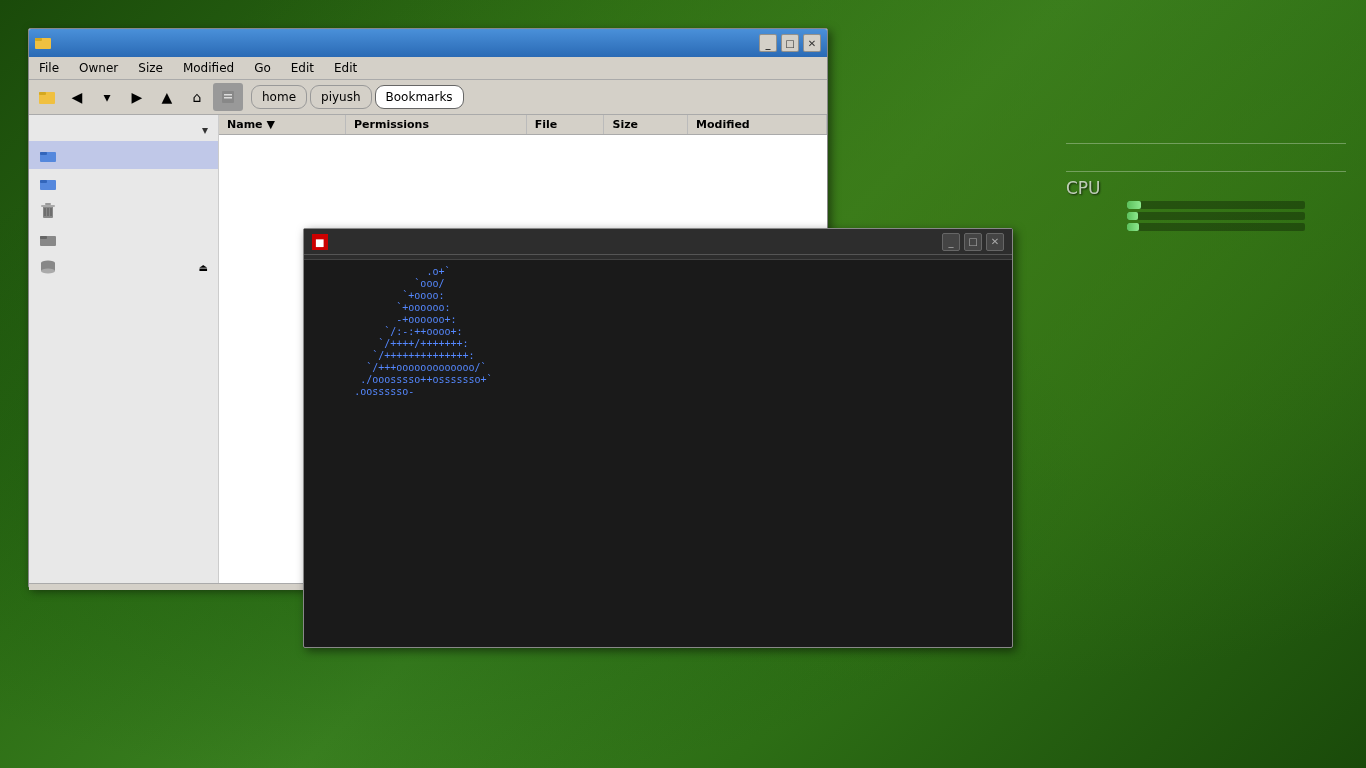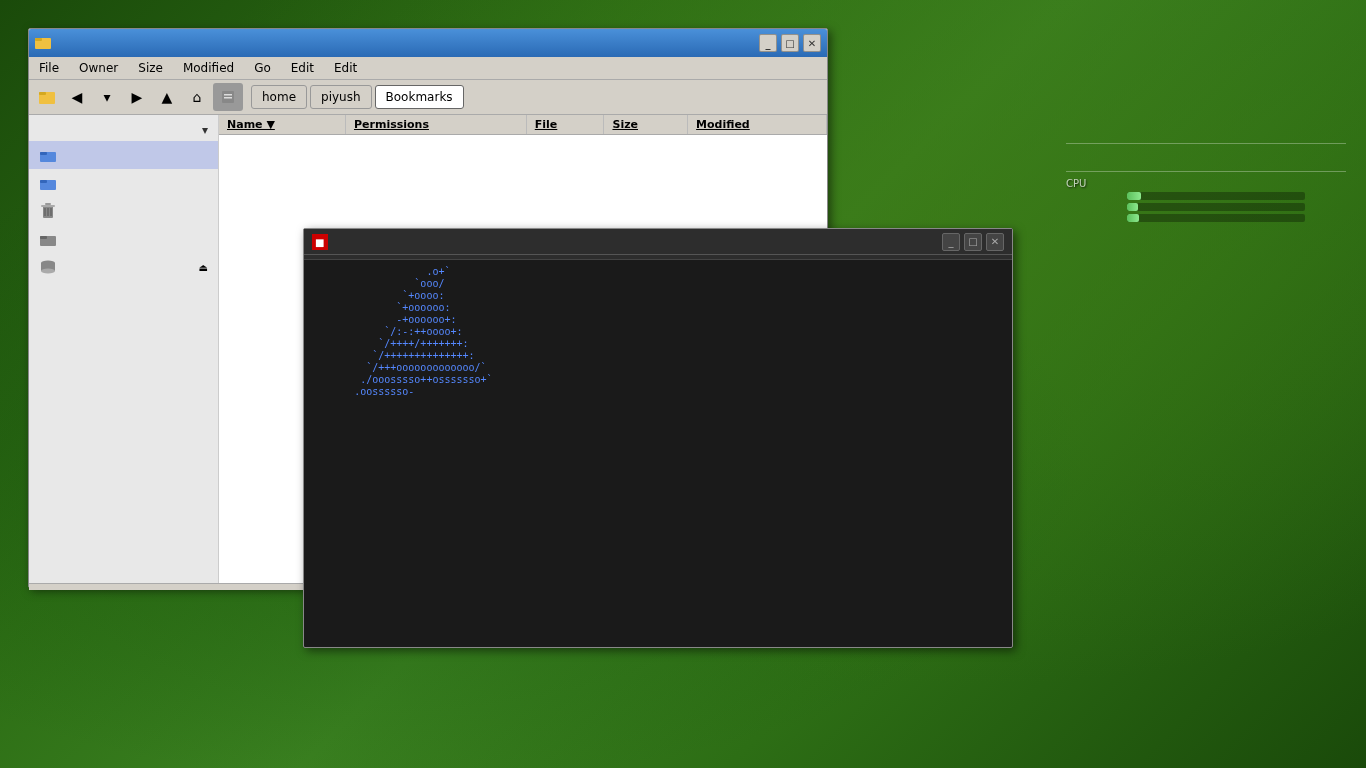--- a/index.html
+++ b/index.html
@@ -61,21 +61,21 @@
       font-size: 16px;
       font-weight: bold;
       margin-bottom: 6px;
       border-bottom: 1px solid rgba(255,255,255,0.3);
       padding-bottom: 3px;
     }
     .system-panel .info-row {
       display: flex;
       justify-content: space-between;
       margin-bottom: 3px;
-      font-size: 10px;
+      font-size: 17px;
     }
     .system-panel .info-label { color: rgba(255,255,255,0.7); }
     .system-panel .info-value { color: white; text-align: right; }
     .system-panel .processors-section {
       margin-top: 12px;
     }
     .cpu-bar-row {
       display: flex;
       align-items: center;
       margin-bottom: 3px;
@@ -185,21 +185,21 @@
       align-items: center;
       gap: 3px;
       margin-left: 6px;
     }
     .loc-btn {
       padding: 2px 10px;
       background: #d4d0c8;
       border: 1px solid #999;
       cursor: pointer;
       font-size: 12px;
-      border-radius: 3px;
+      border-radius: 9px;
       height: 24px;
       display: flex;
       align-items: center;
     }
     .loc-btn.active {
       background: white;
       border-color: #666;
     }
     .fm-body {
       display: flex;
@@ -241,21 +241,20 @@
     }
     
     .fm-content {
       flex: 1;
       overflow-y: auto;
       background: white;
     }
     .fm-table {
       width: 100%;
       border-collapse: collapse;
-      text-decoration: underline;
     }
     .fm-table thead th {
       background: #d4d0c8;
       border-bottom: 1px solid #aaa;
       border-right: 1px solid #bbb;
       padding: 3px 8px;
       text-align: left;
       font-size: 11px;
       font-weight: bold;
       position: sticky;

